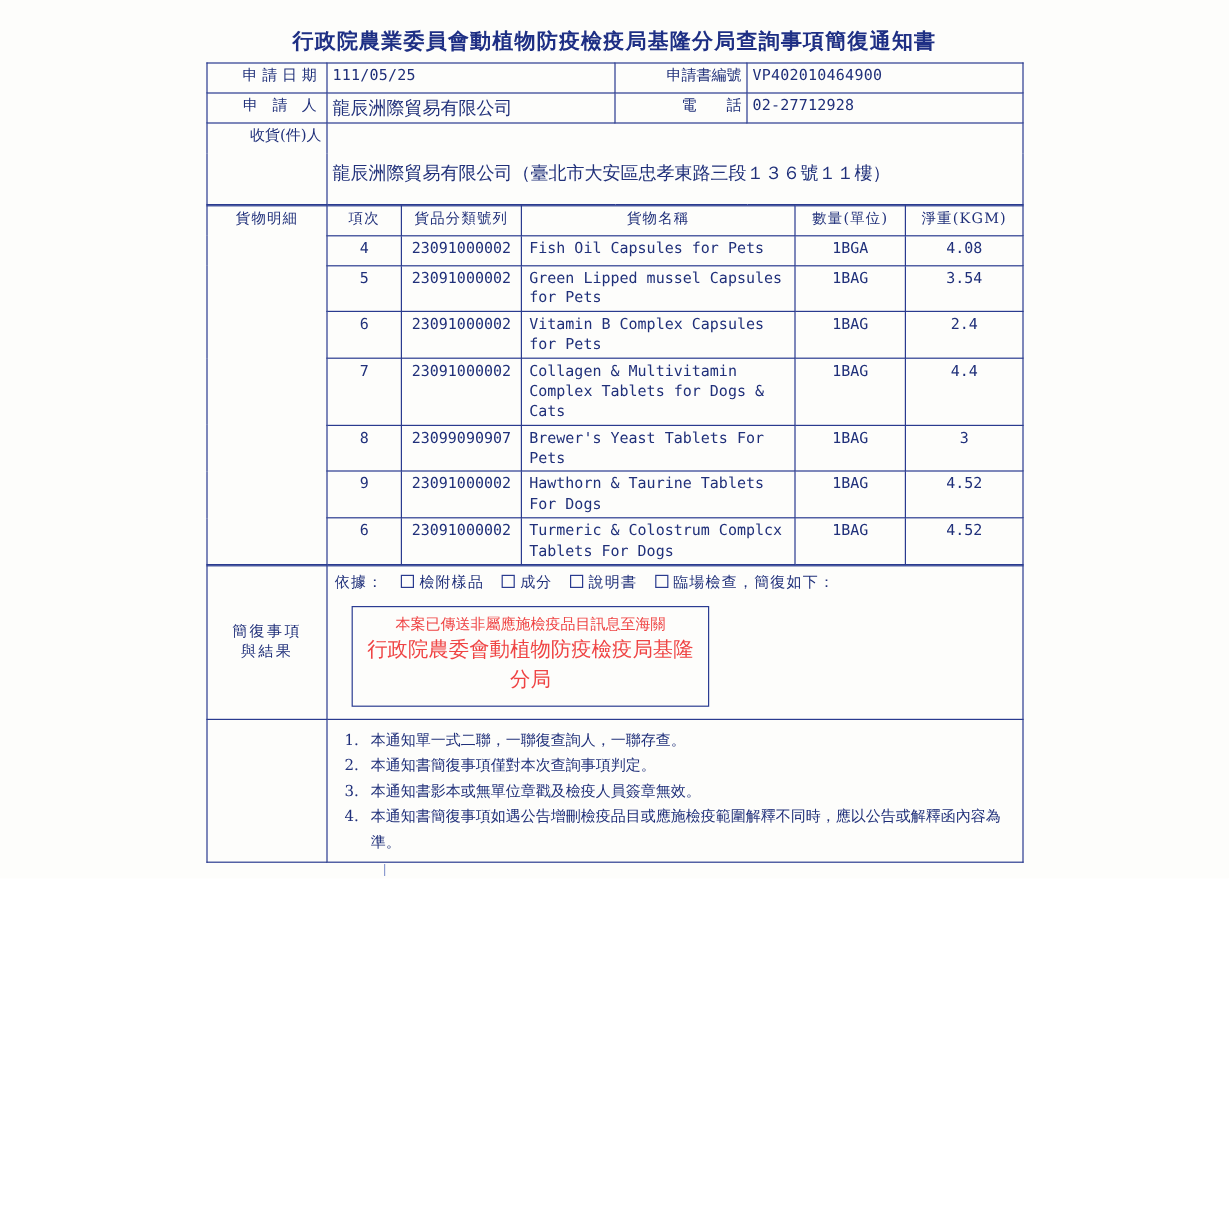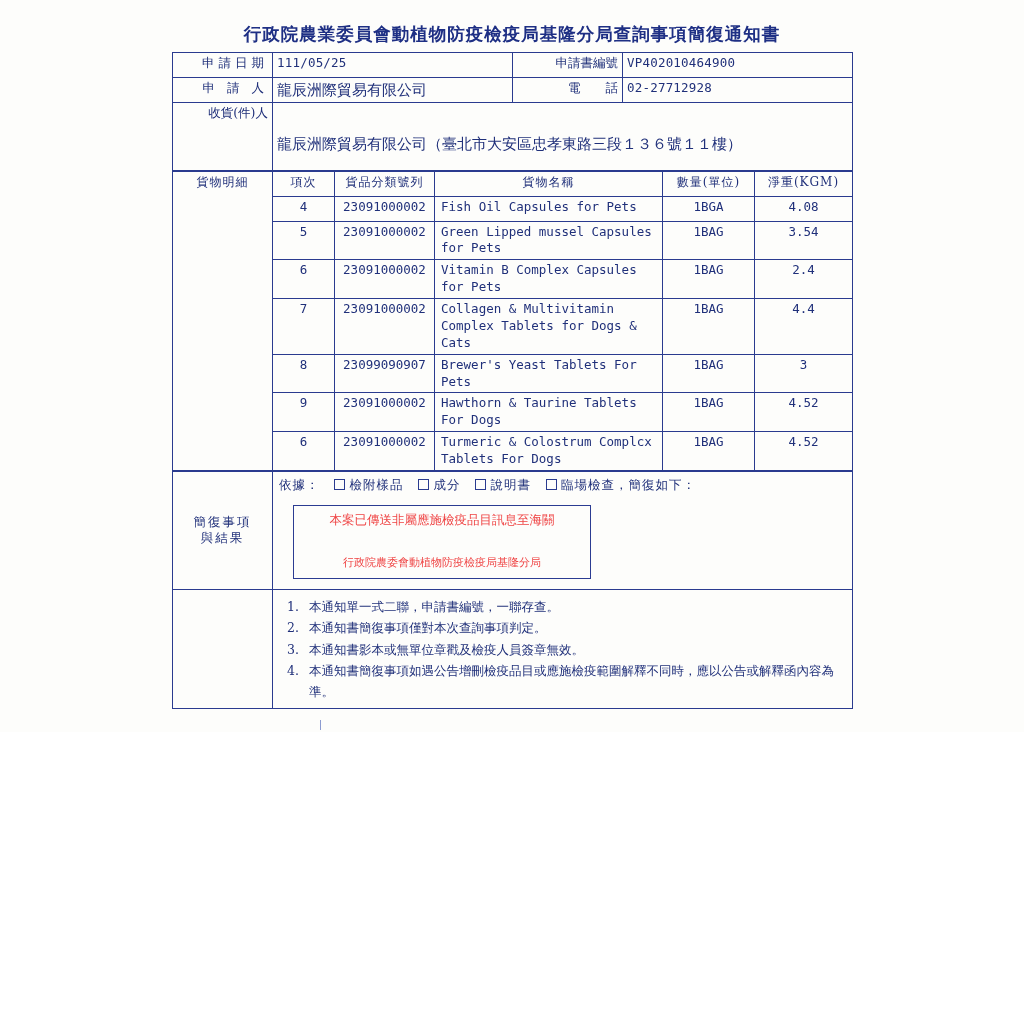--- a/index.html
+++ b/index.html
@@ -112,21 +112,21 @@
     display:block;
     width:280px;
     margin:8px 0 8px 16px;
     padding:5px 8px 7px 8px;
     font-family:"DejaVu Serif","Liberation Serif",serif;
     font-size:12.5px;
     line-height:1.5;
     color:#ef4444;
     text-align:center;
   }
-  .stamp .l2{font-size:11px;margin-top:25px;}
+  .stamp .l2{font-size:17px;}
   ol.notes{
     margin:4px 0 4px 0;
     padding-left:26px;
     font-family:"DejaVu Serif","Liberation Serif",serif;
     font-size:12.5px;
     line-height:1.7;
   }
   ol.notes li{padding-left:6px;}
   .footer{
     display:flex;
@@ -282,21 +282,21 @@
           <div class="stamp">
             <div>本案已傳送非屬應施檢疫品目訊息至海關</div>
             <div class="l2">行政院農委會動植物防疫檢疫局基隆分局</div>
           </div>
         </td>
       </tr>
       <tr>
         <td>&nbsp;</td>
         <td>
           <ol class="notes">
-            <li>本通知單一式二聯，申請書編號，一聯存查。</li>
+            <li>本通知單一式二聯，一聯復查詢人，一聯存查。</li>
             <li>本通知書簡復事項僅對本次查詢事項判定。</li>
             <li>本通知書影本或無單位章戳及檢疫人員簽章無效。</li>
             <li>本通知書簡復事項如遇公告增刪檢疫品目或應施檢疫範圍解釋不同時，應以公告或解釋函內容為準。</li>
           </ol>
         </td>
       </tr>
     </tbody>
       </table>
 
 

